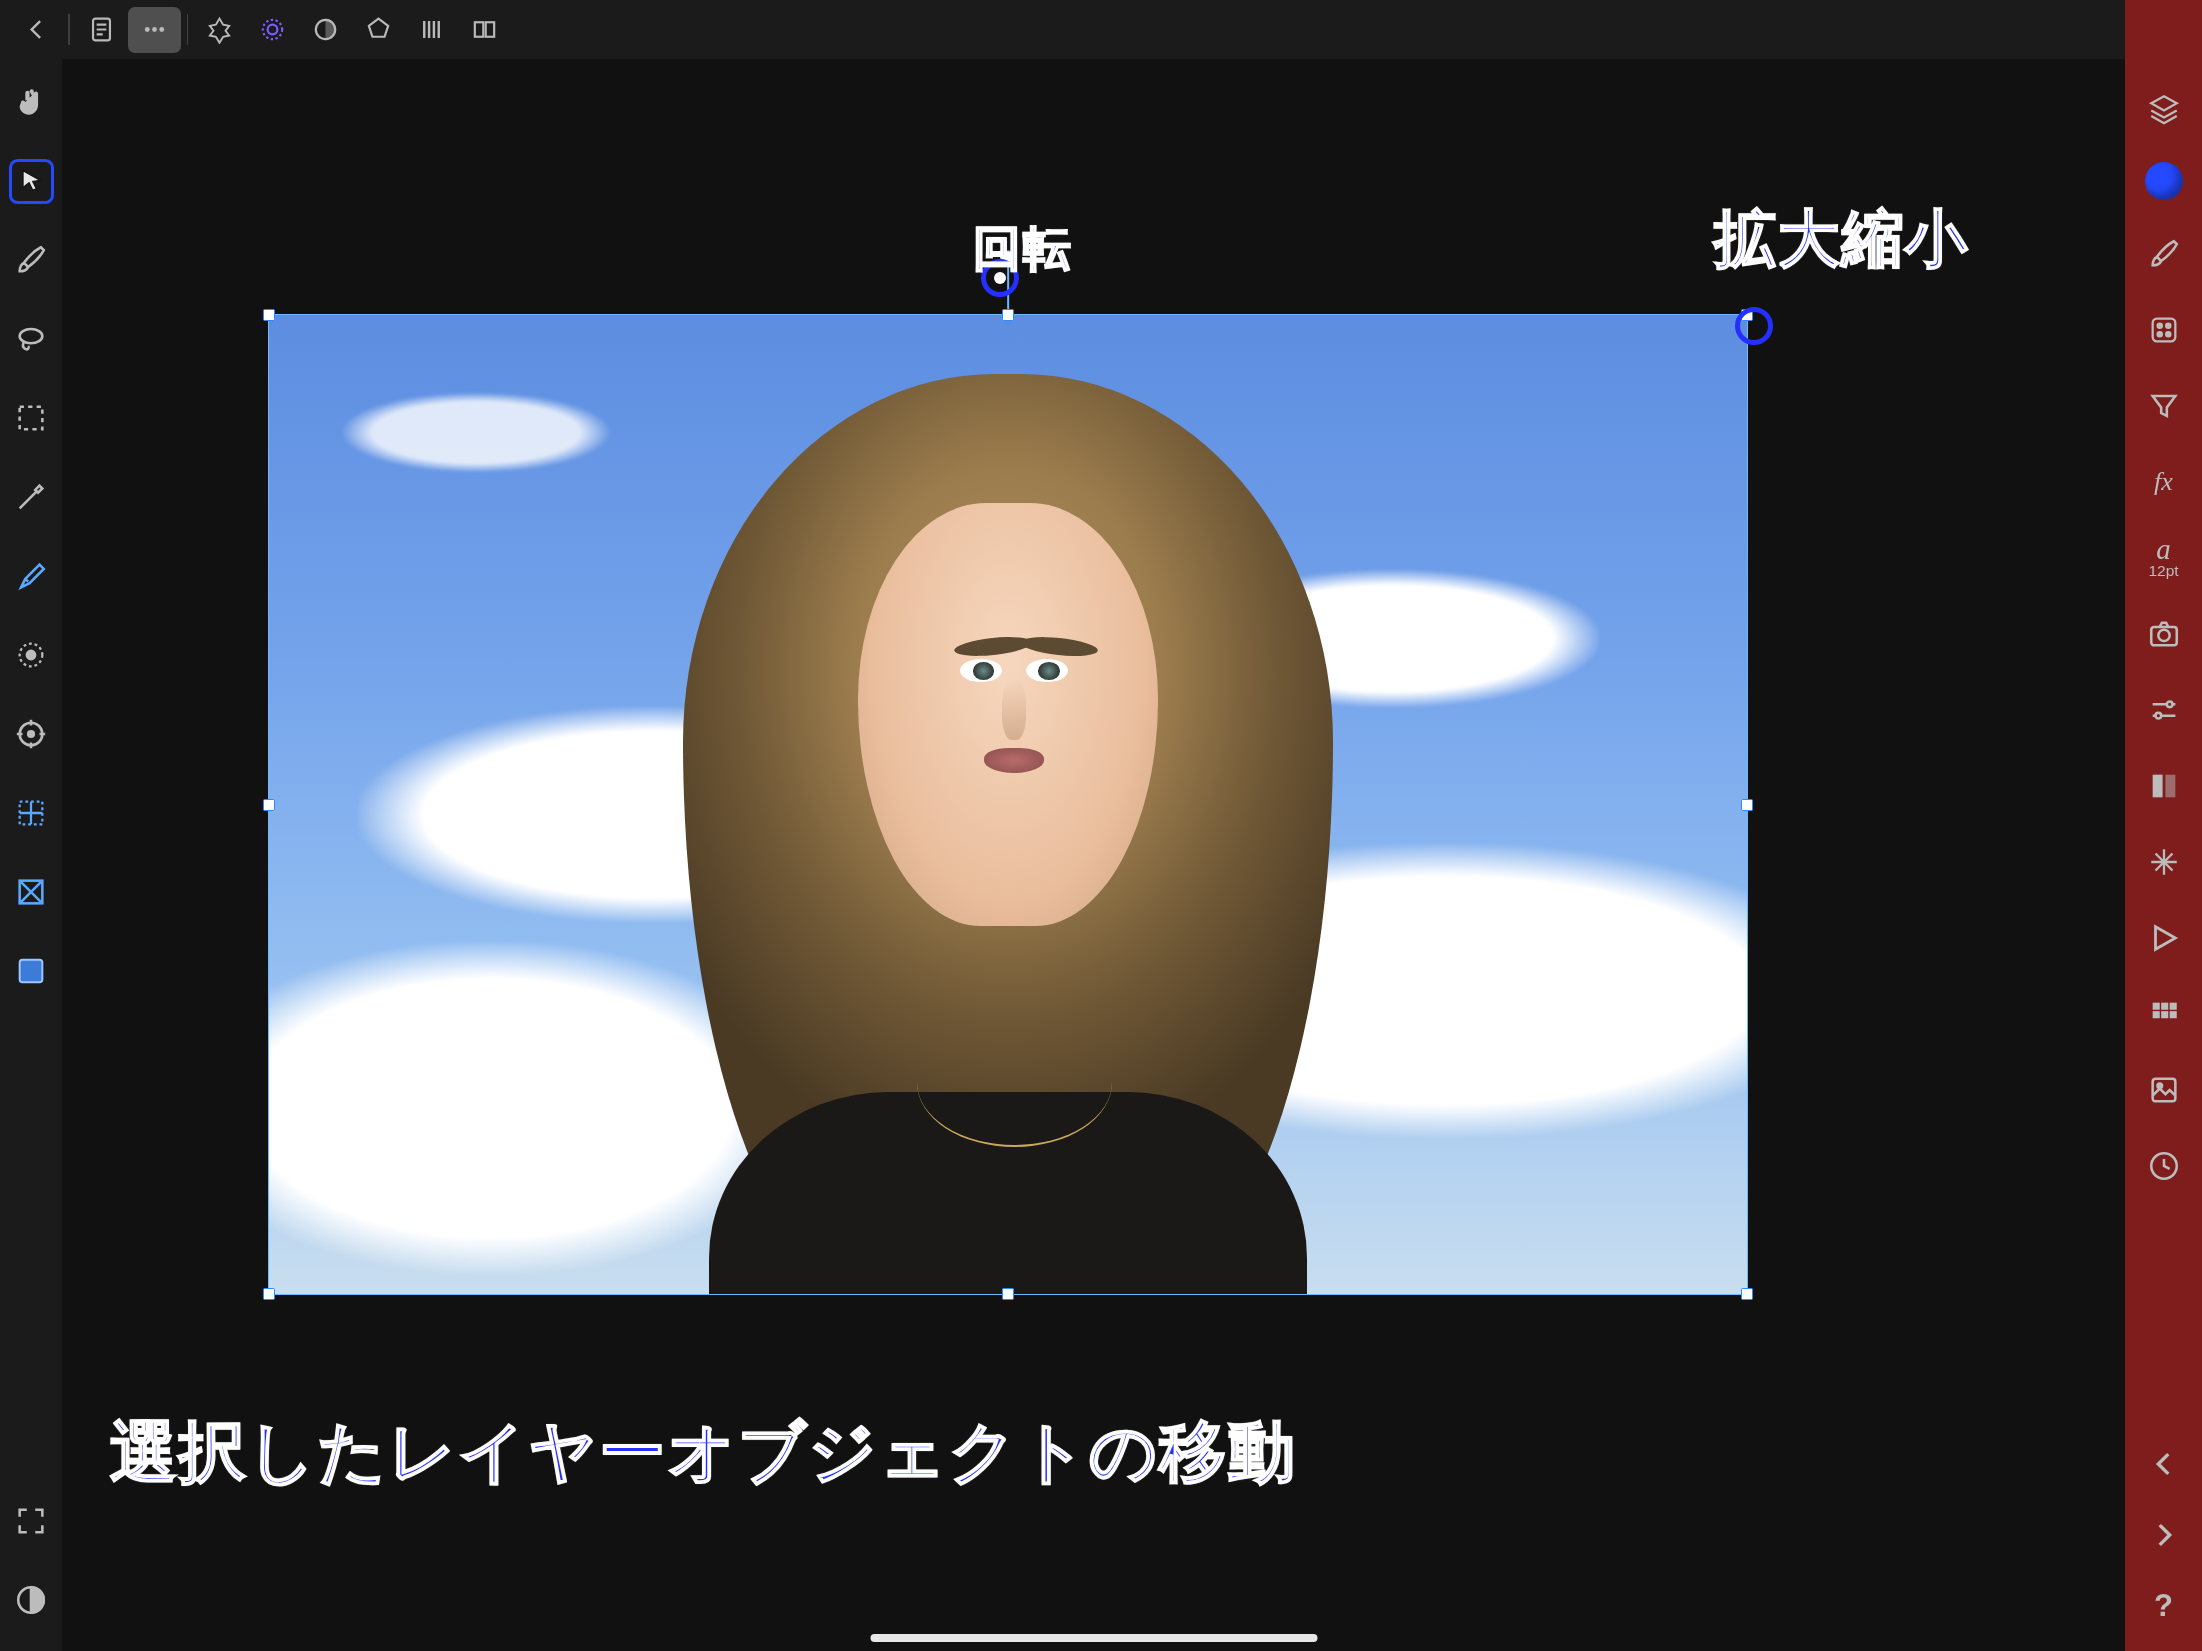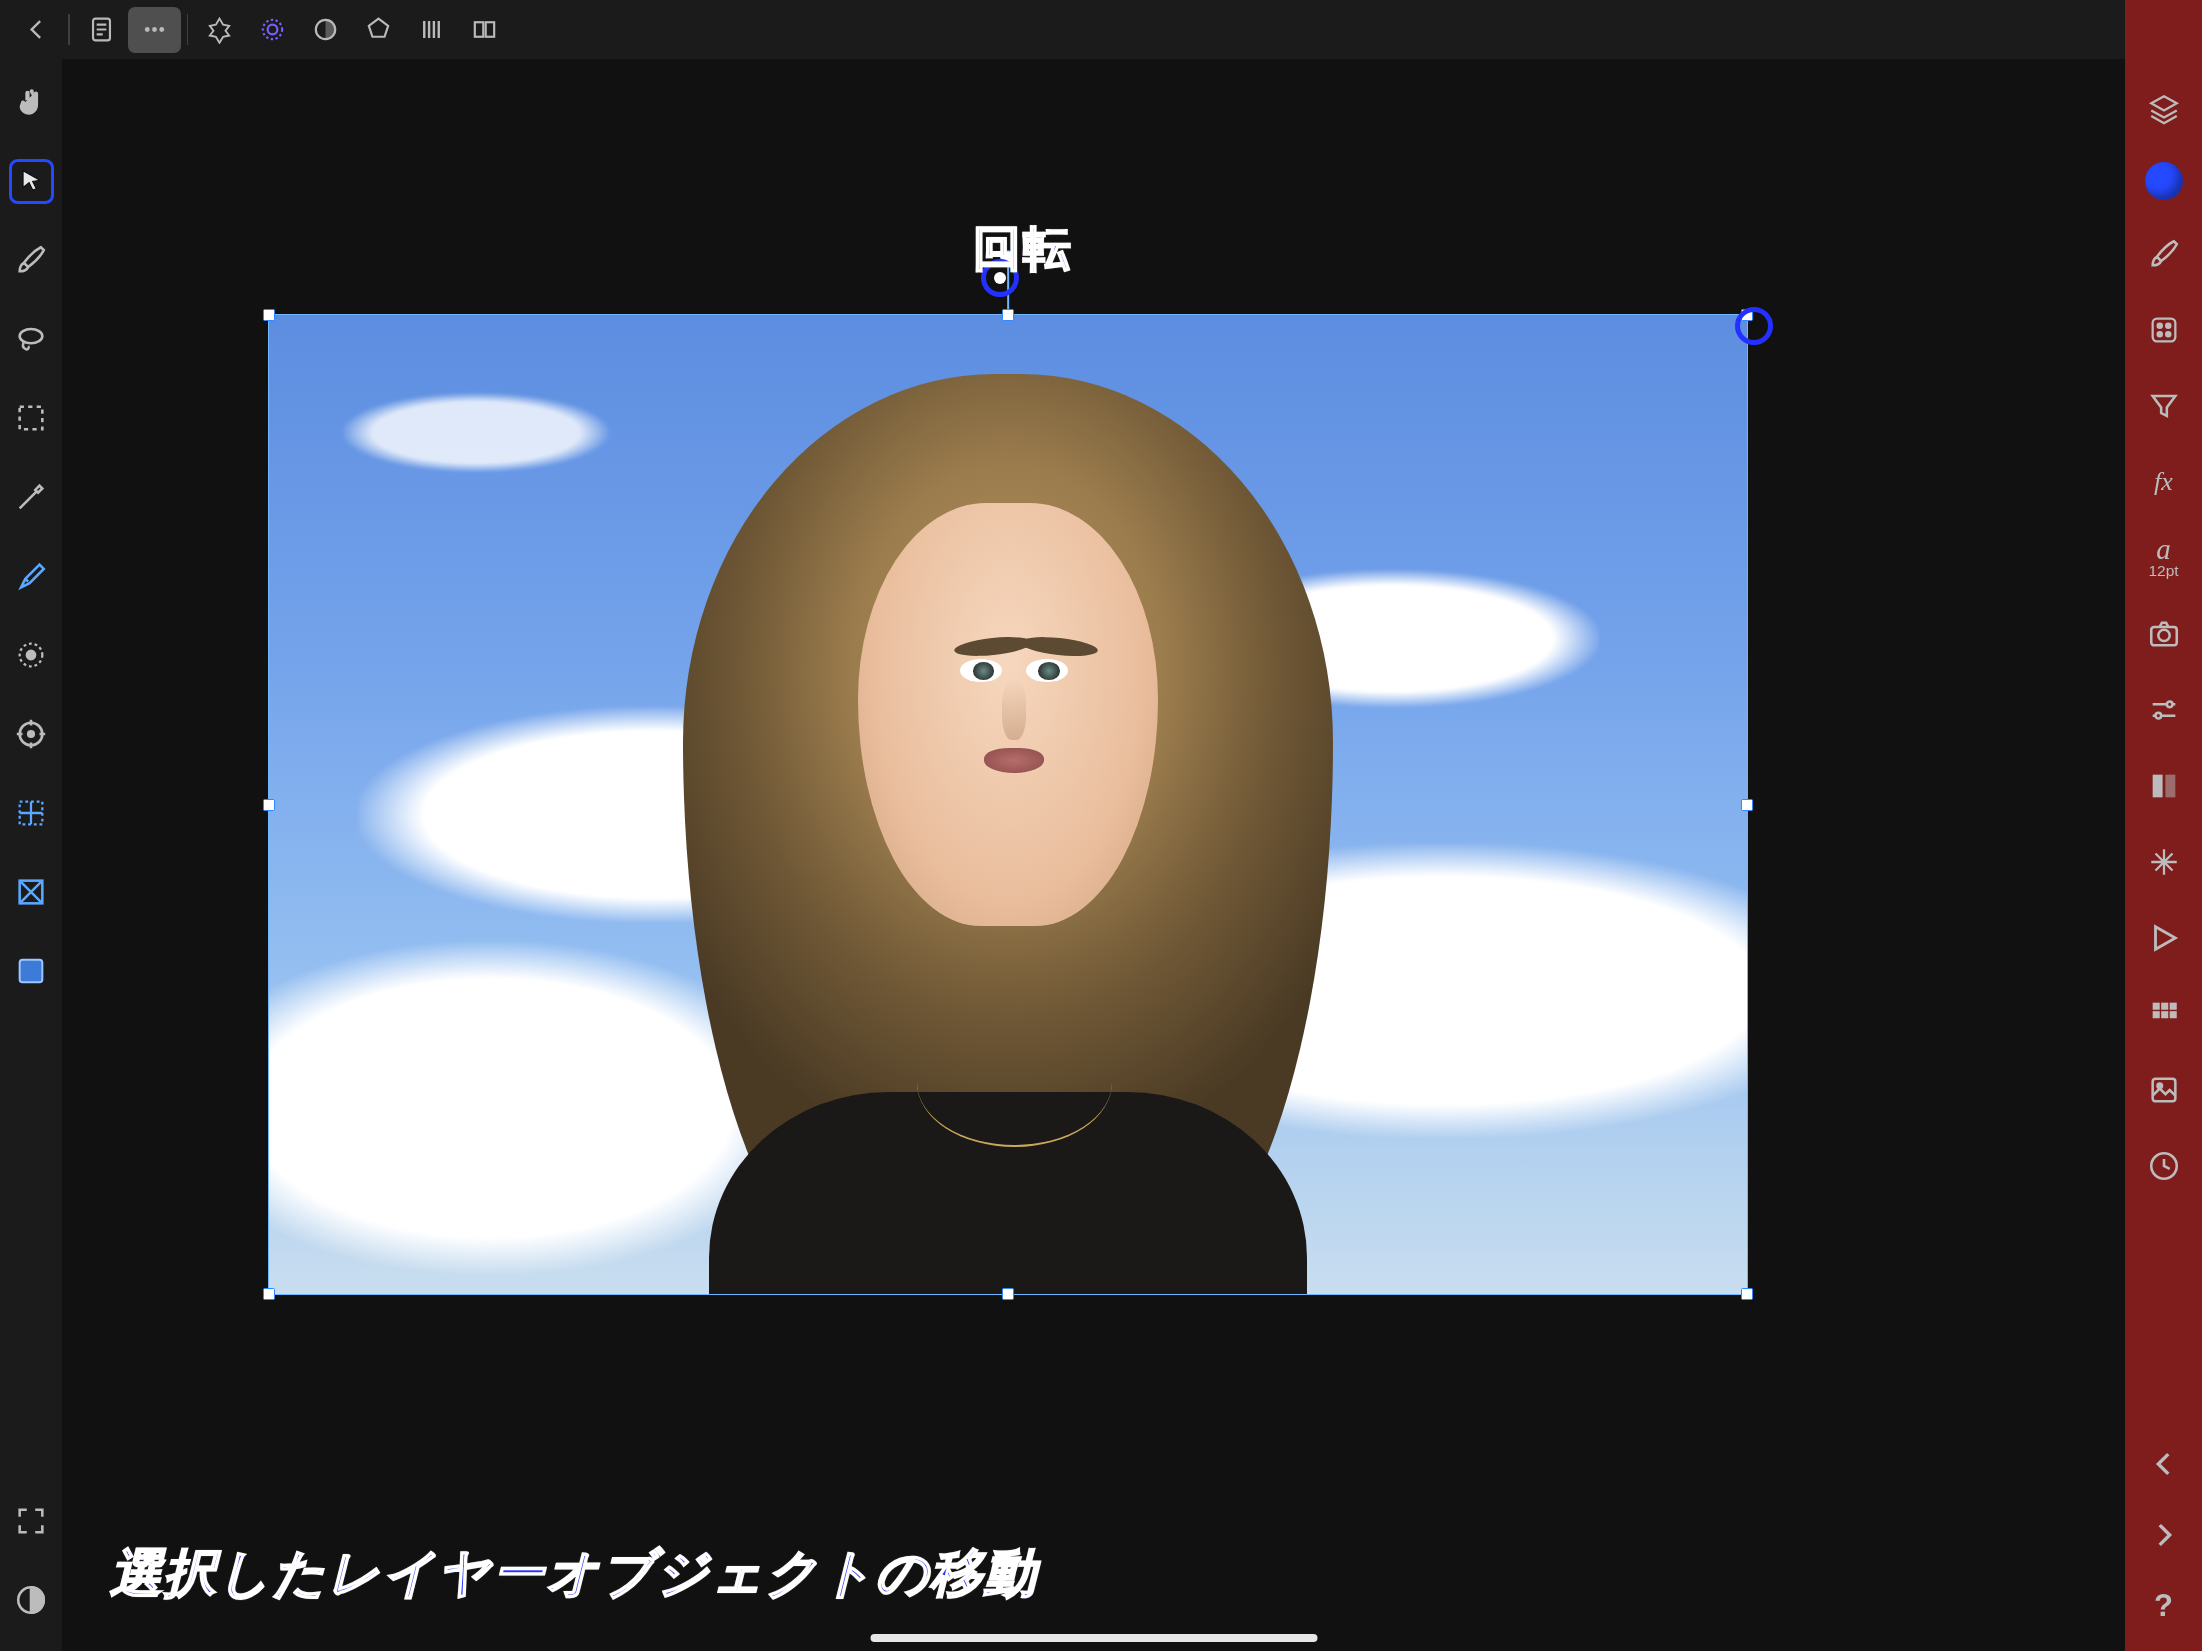--- a/index.html
+++ b/index.html
@@ -65,21 +65,21 @@
   .h-tl{left:0;top:0;} .h-tm{left:50%;top:0;} .h-tr{left:100%;top:0;}
   .h-ml{left:0;top:50%;} .h-mr{left:100%;top:50%;}
   .h-bl{left:0;top:100%;} .h-bm{left:50%;top:100%;} .h-br{left:100%;top:100%;}
   .rot-line{position:absolute;left:50%;top:-55px;width:1.7px;height:55px;background:#6fb7ff;transform:translateX(-50%);}
   .rot-handle{position:absolute;left:50%;top:-57px;width:15.5px;height:15.5px;border:1.7px solid #2f88ff;background:#fff;border-radius:50%;transform:translate(-50%,-50%);}
 
   
   .anno{position:absolute;font-weight:800;color:#2430ff;-webkit-text-stroke:1.7px #fff;text-shadow:0 0 1.7px #fff;letter-spacing:1.7px;}
   .anno.rotate{left:911px;top:158px;font-size:48px;font-family:Liberation Mono, monospace;}
   .anno.scale{left:1652px;top:138px;font-size:62px;}
-  .anno.move{left:48px;top:1480px;font-size:52px;font-style:italic;}
+  .anno.move{left:48px;top:1348px;font-size:67px;}
   .anno-circle{position:absolute;width:38px;height:38px;border:5.2px solid #2430ff;border-radius:50%;background:transparent;}
   .anno-dot{position:absolute;width:12px;height:12px;border-radius:50%;background:#fff;left:50%;top:50%;transform:translate(-50%,-50%);}
   .ac-rot{left:919px;top:200px;}
   .ac-scl{left:1673px;top:248px;}
 
   
   .home-ind{position:absolute;left:50%;bottom:8.6px;width:447px;height:8.6px;background:#e7e7e7;border-radius:5.2px;transform:translateX(-50%);}
 </style>
 </head>
 <body>
@@ -368,17 +368,18 @@
     <div class="handle h-bl"></div>
     <div class="handle h-bm"></div>
     <div class="handle h-br"></div>
   </div>
 
   <div class="anno-circle ac-rot">
       <div class="anno-dot"></div>
     </div>
   <div class="anno rotate">回転</div>
   <div class="anno-circle ac-scl"></div>
+  <div class="anno scale">拡大縮小</div>
   <div class="anno move">選択したレイヤーオブジェクトの移動</div>
 
   <div class="home-ind"></div>
 </div>
 
 
 </body></html>

